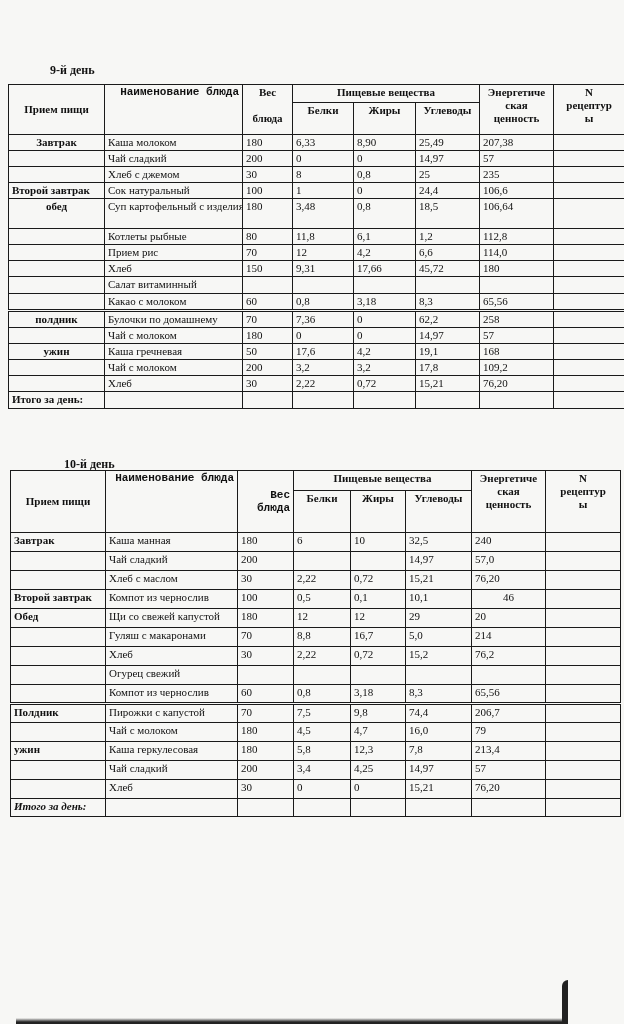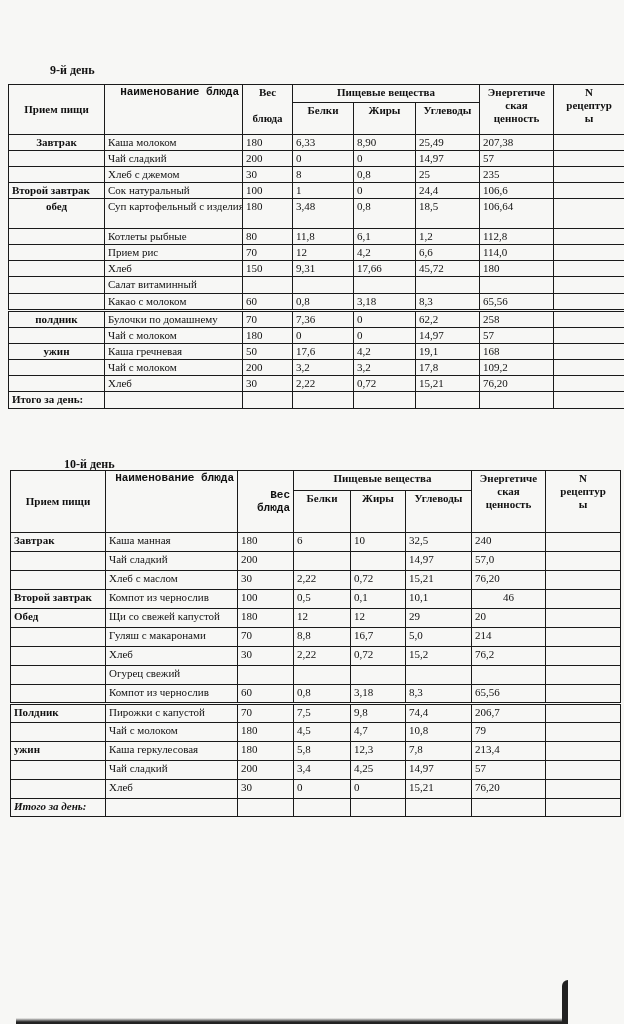--- a/index.html
+++ b/index.html
@@ -371,21 +371,21 @@
         <td>74,4</td>
         <td>206,7</td>
         <td></td>
       </tr>
       <tr style="height:19px">
         <td class="meal last"></td>
         <td>Чай с молоком</td>
         <td>180</td>
         <td>4,5</td>
         <td>4,7</td>
-        <td>10,8</td>
+        <td>16,0</td>
         <td>79</td>
         <td></td>
       </tr>
       <tr style="height:19px">
         <td class="meal first">ужин</td>
         <td>Каша геркулесовая</td>
         <td>180</td>
         <td>5,8</td>
         <td>12,3</td>
         <td>7,8</td>

